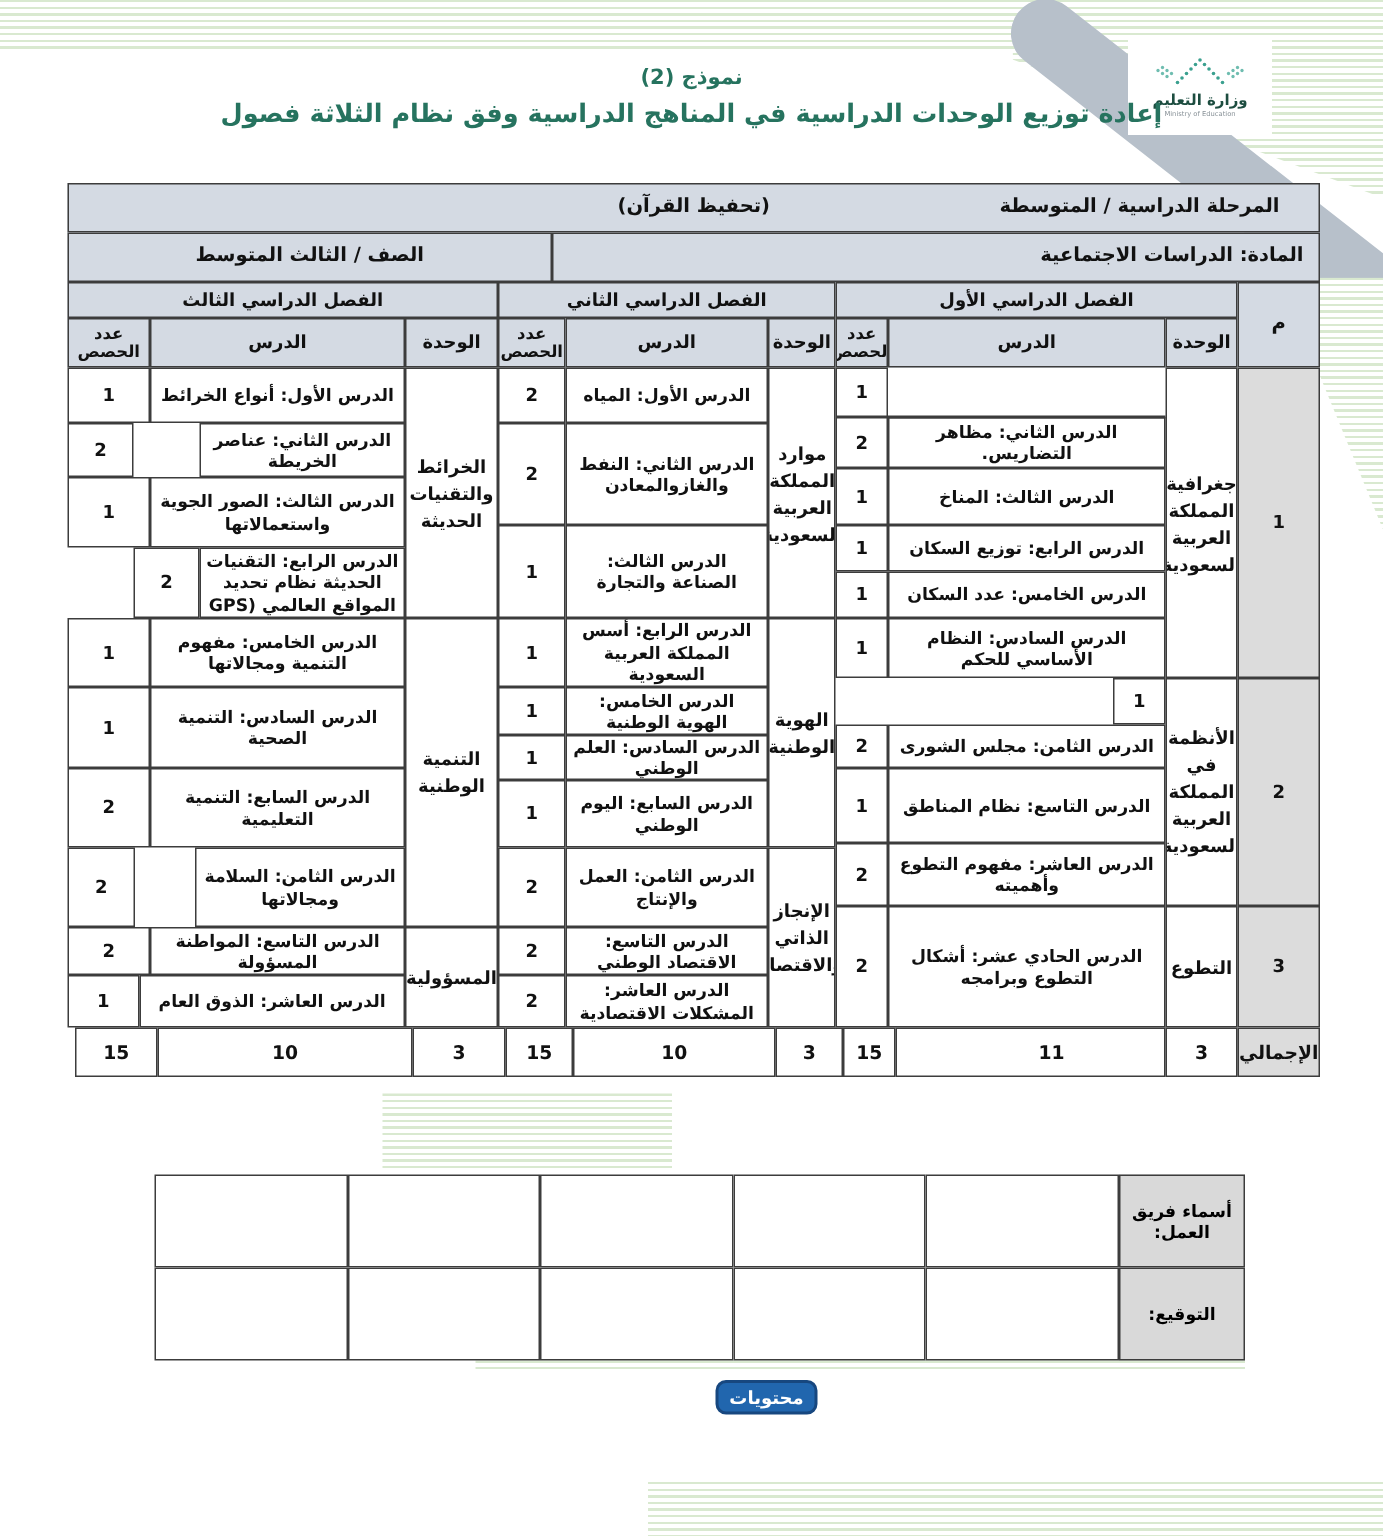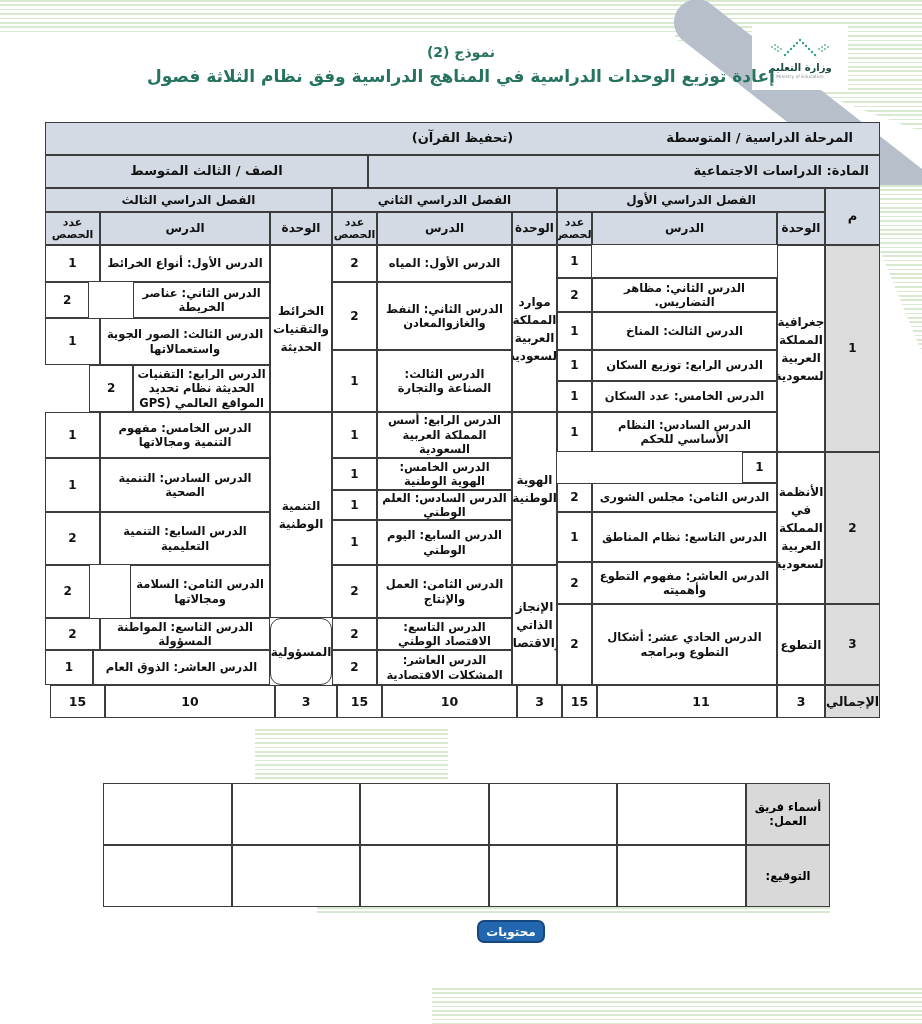--- a/index.html
+++ b/index.html
@@ -270,21 +270,21 @@
               <div class="cell lesson" style="width:135px;">الدرس العاشر: المشكلات الاقتصادية</div>
               <div class="cell num" style="width:45px;">2</div>
             </div>
         </div>
       </div>
 
       <div class="trow" style="width:287px;">
         <div class="vcol" style="width:62px;">
           <div class="cell unitcell" style="height:167px;">الخرائط والتقنيات الحديثة</div>
           <div class="cell unitcell" style="height:206px;">التنمية الوطنية</div>
-          <div class="cell unitcell" style="height:67px;border-radius:11px;">المسؤولية</div>
+          <div class="cell unitcell" style="height:67px;">المسؤولية</div>
         </div>
         <div class="vcol" style="width:225px;">
           <div class="lrow" style="height:37px;">
               <div class="cell lesson" style="width:170px;">الدرس الأول: أنواع الخرائط</div>
               <div class="cell num" style="width:55px;">1</div>
             </div>
           <div class="lrow" style="height:36px;">
               <div class="cell lesson" style="width:170px;margin-left:44px;">الدرس الثاني: عناصر الخريطة</div>
               <div class="cell num" style="width:55px;">2</div>
             </div>

